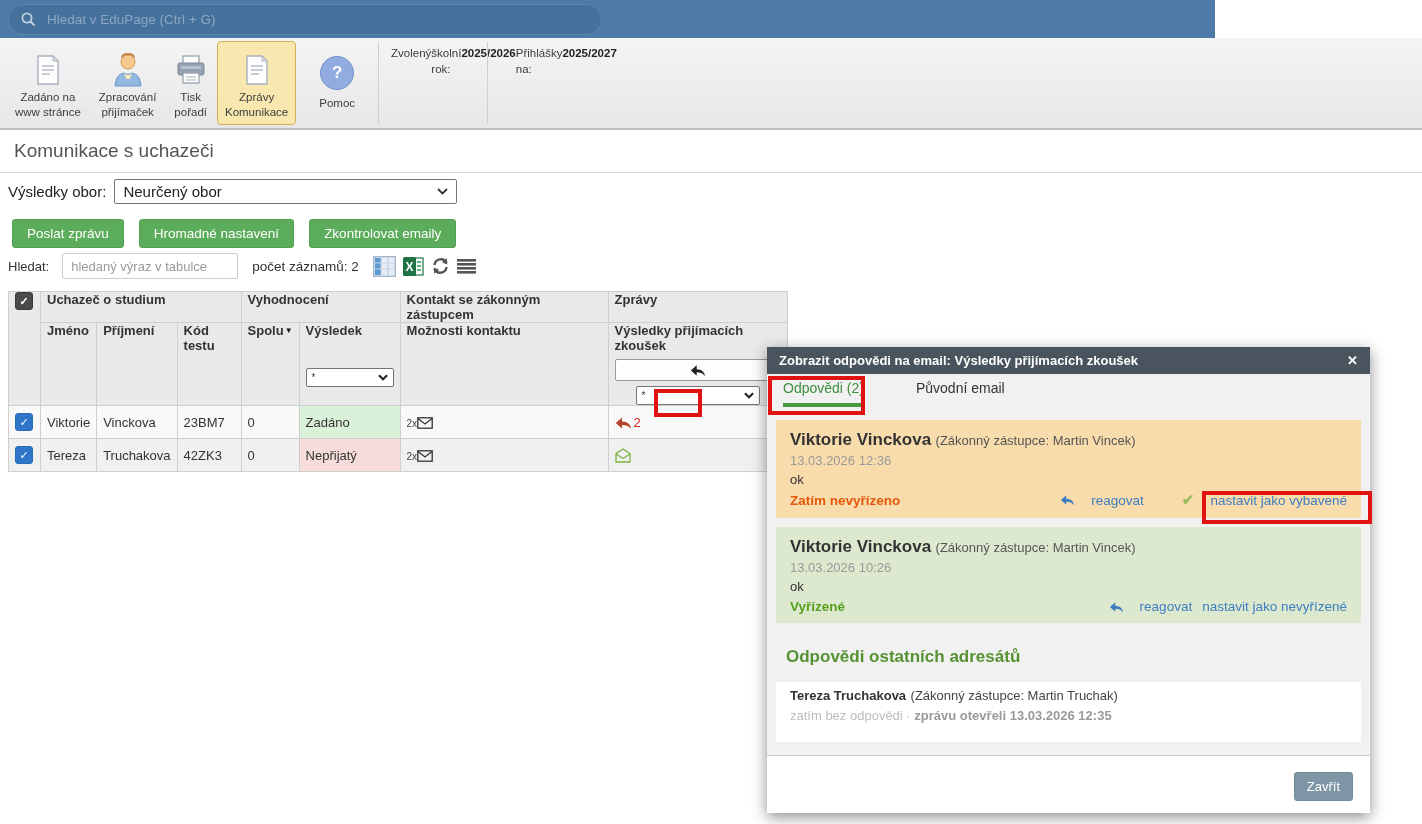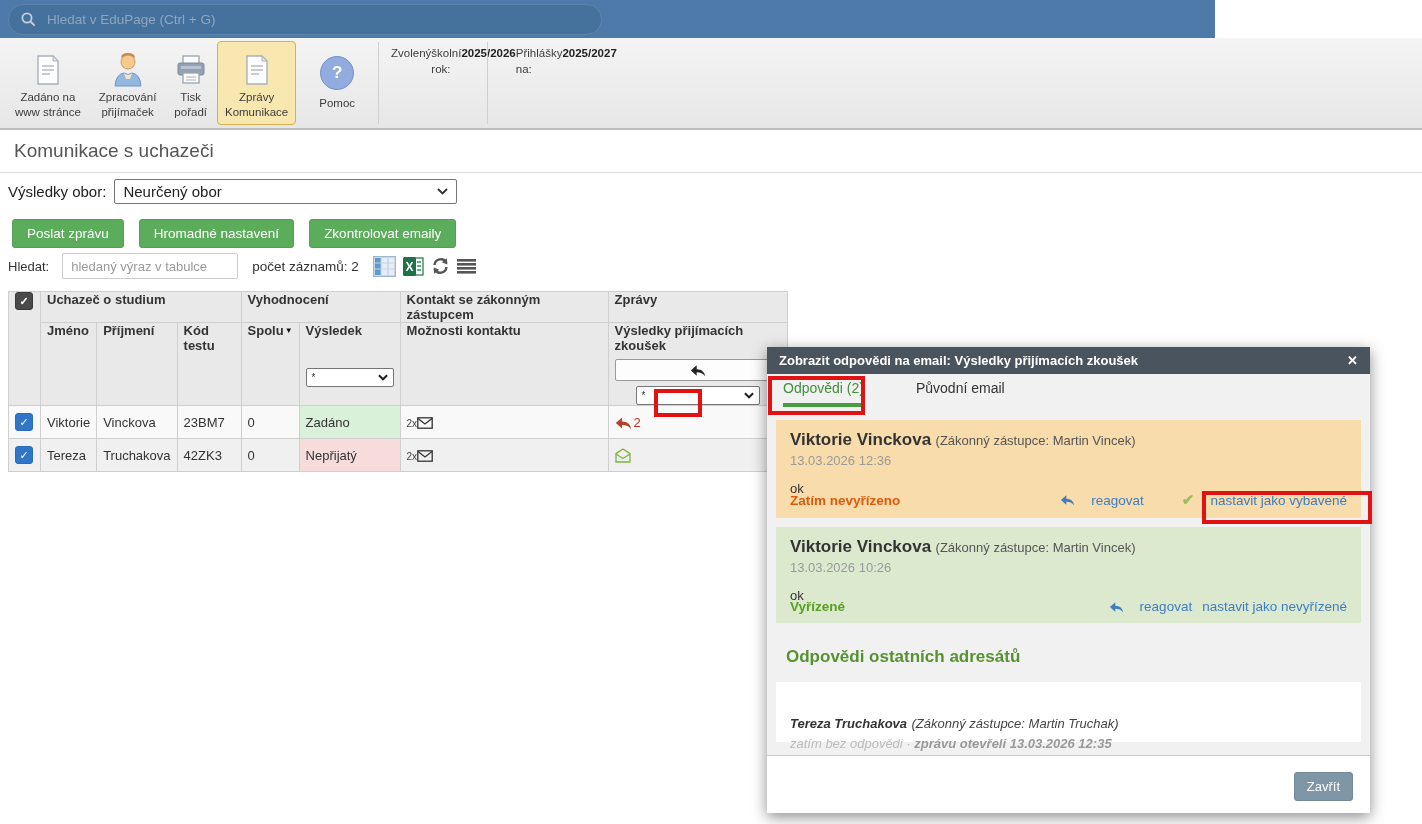--- a/index.html
+++ b/index.html
@@ -79,25 +79,25 @@
          font-size:13px;font-weight:bold;display:flex;align-items:center;box-sizing:border-box;padding:0 12px;}
   .modal-head .mtitle{flex:1;}
   .modal-close{cursor:pointer;font-size:13px;font-weight:bold;color:#fff;}
   .tabs{position:absolute;left:16px;top:33px;display:flex;gap:52px;font-size:14px;justify-content:space-between;}
   .tab-active{color:#3f8f3f;cursor:pointer;}
   .tab-active .underline{height:4px;background:#4a9a3f;margin-top:7px;}
   .tab-plain{color:#333;cursor:pointer;}
   .card{position:absolute;left:9px;width:585px;box-sizing:border-box;padding:10px 14px;}
   .card-orange{top:73px;height:98px;background:#f8dcab;}
   .card-green{top:180px;height:96px;background:#dce9cf;}
-  .card-white{top:335px;height:60px;background:#ffffff;padding-top:32px;font-style:italic;}
+  .card-white{top:335px;height:60px;background:#ffffff;padding-top:4px;}
   .cname{font-size:17px;font-weight:bold;color:#333;}
   .cguard{font-size:13px;color:#555;}
   .cdate{font-size:13px;color:#9a9a9a;margin-top:3px;}
-  .cbody{font-size:13px;color:#333;margin-top:13px;}
+  .cbody{font-size:13px;color:#333;margin-top:4px;}
   .status-row{position:absolute;left:14px;right:14px;bottom:9px;display:flex;align-items:center;font-size:13.5px;}
   .st-orange{color:#e2590c;font-weight:bold;}
   .st-green{color:#57a020;font-weight:bold;}
   .links{margin-left:auto;display:flex;align-items:center;gap:10px;}
   .link{color:#3e7ec0;cursor:pointer;display:flex;align-items:center;gap:16px;text-align:center;}
   .check-glyph{color:#9bbf5f;font-size:15px;font-weight:bold;}
   .others-head{position:absolute;left:19px;top:300px;font-size:17px;font-weight:bold;color:#569231;}
   .wname{font-size:13px;font-weight:bold;color:#333;}
   .wguard{font-size:13px;color:#444;}
   .wline2{font-size:13px;margin-top:4px;}

